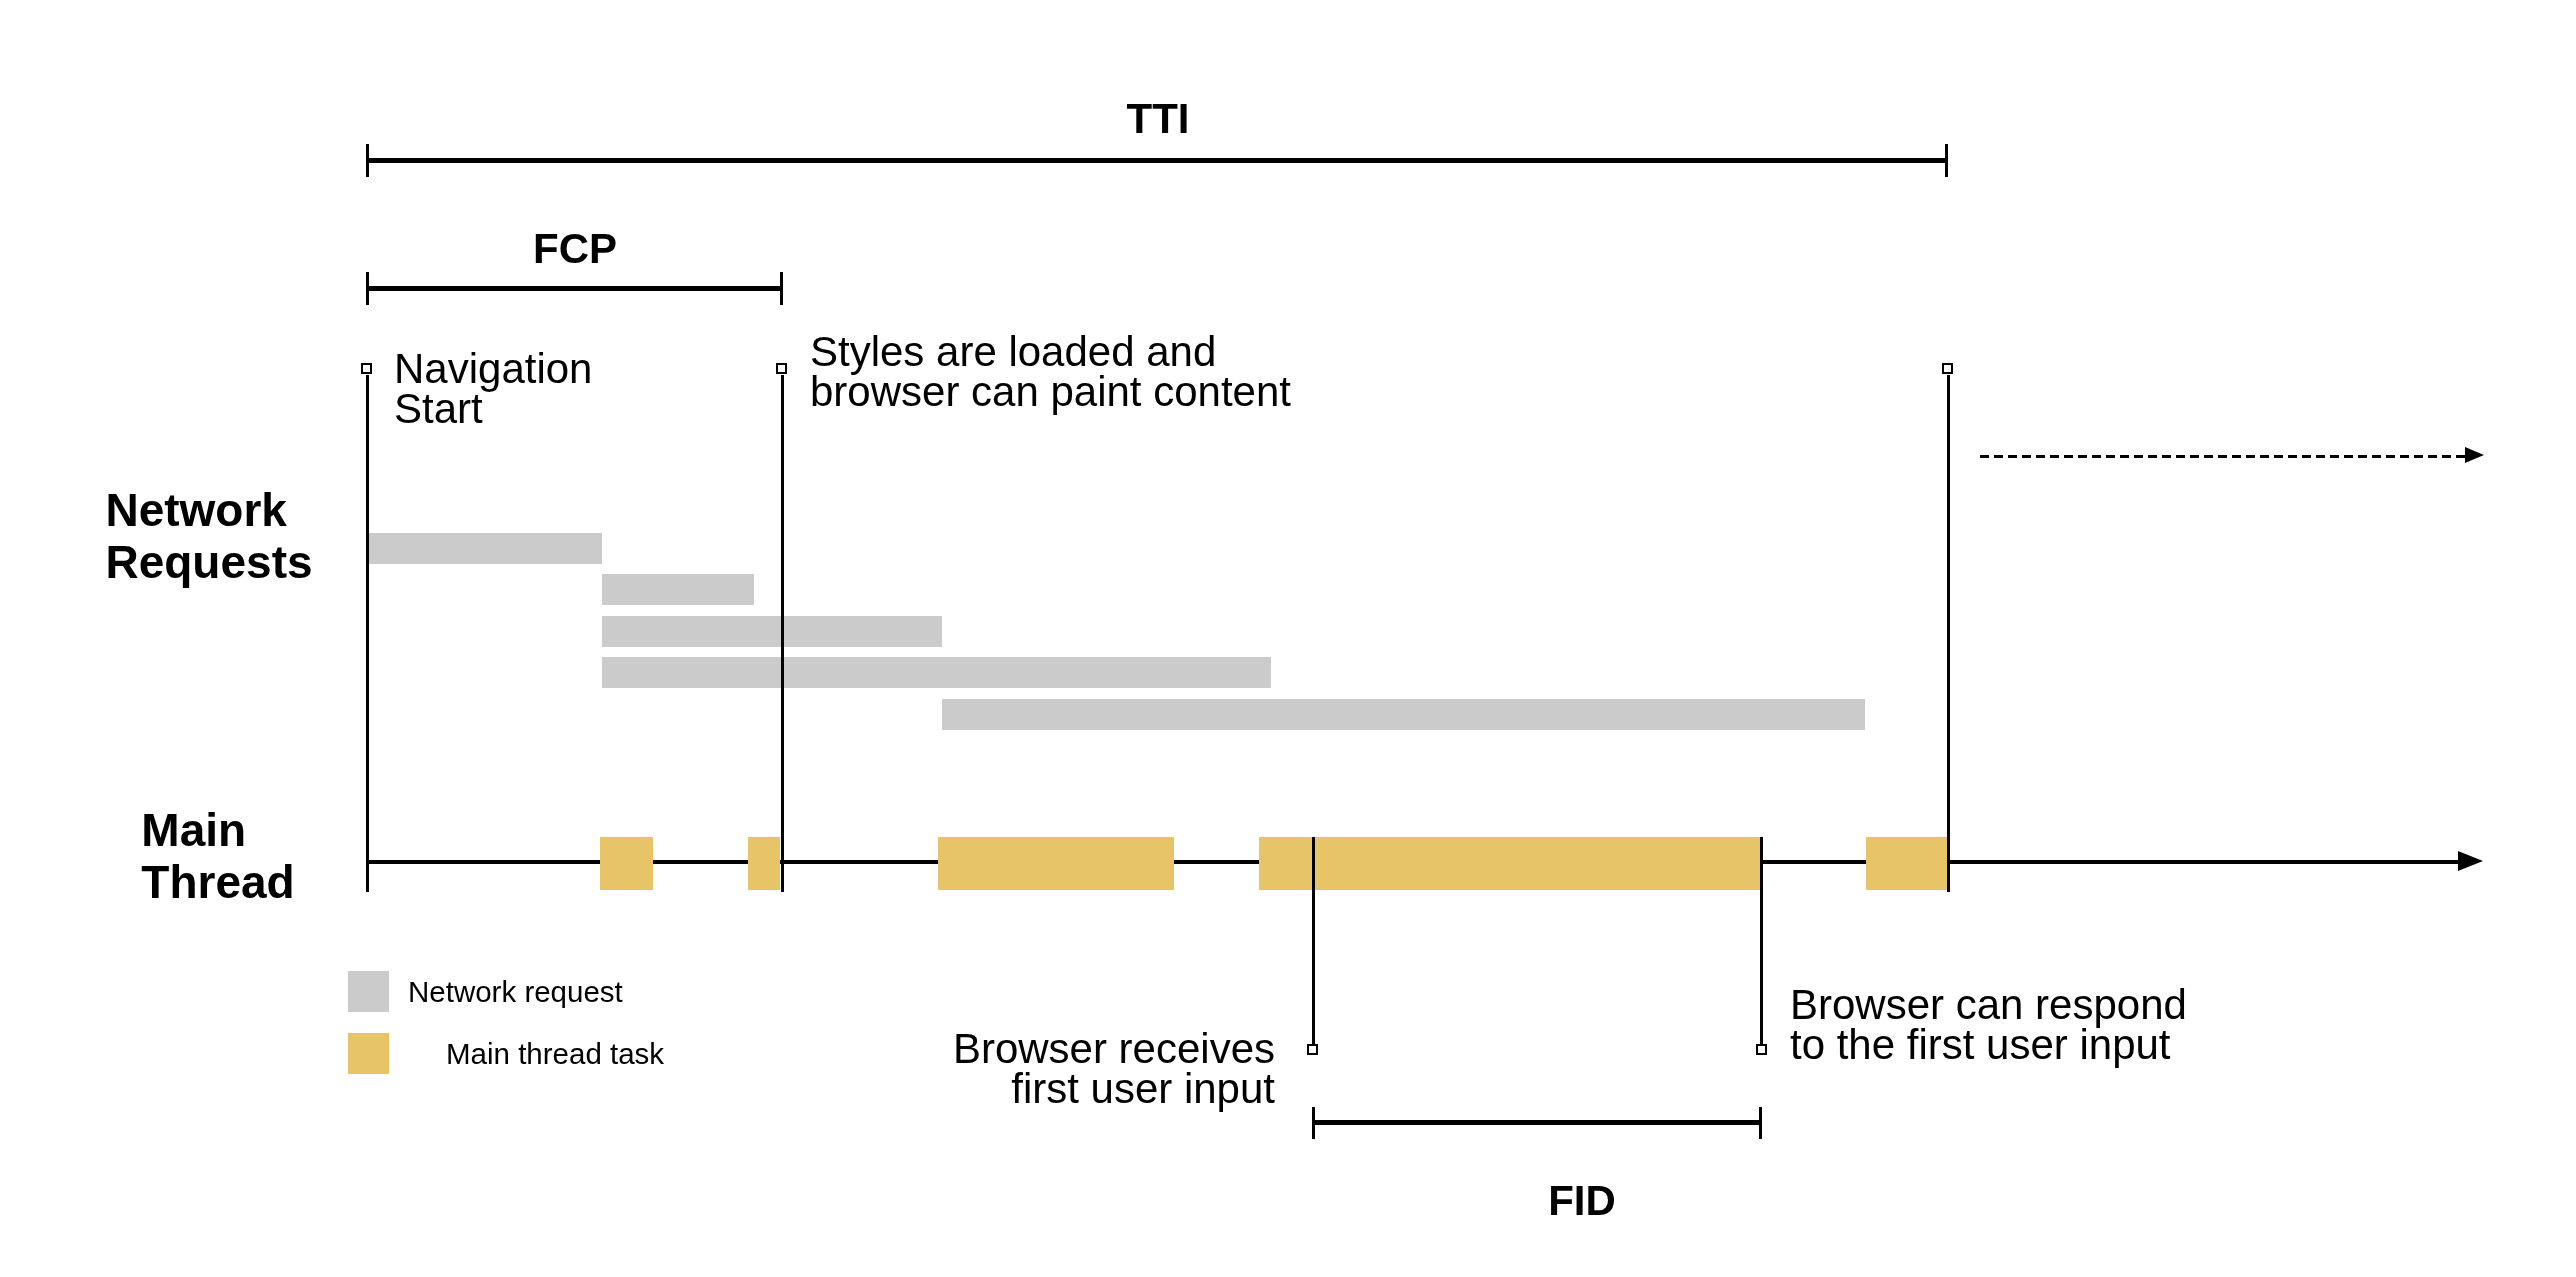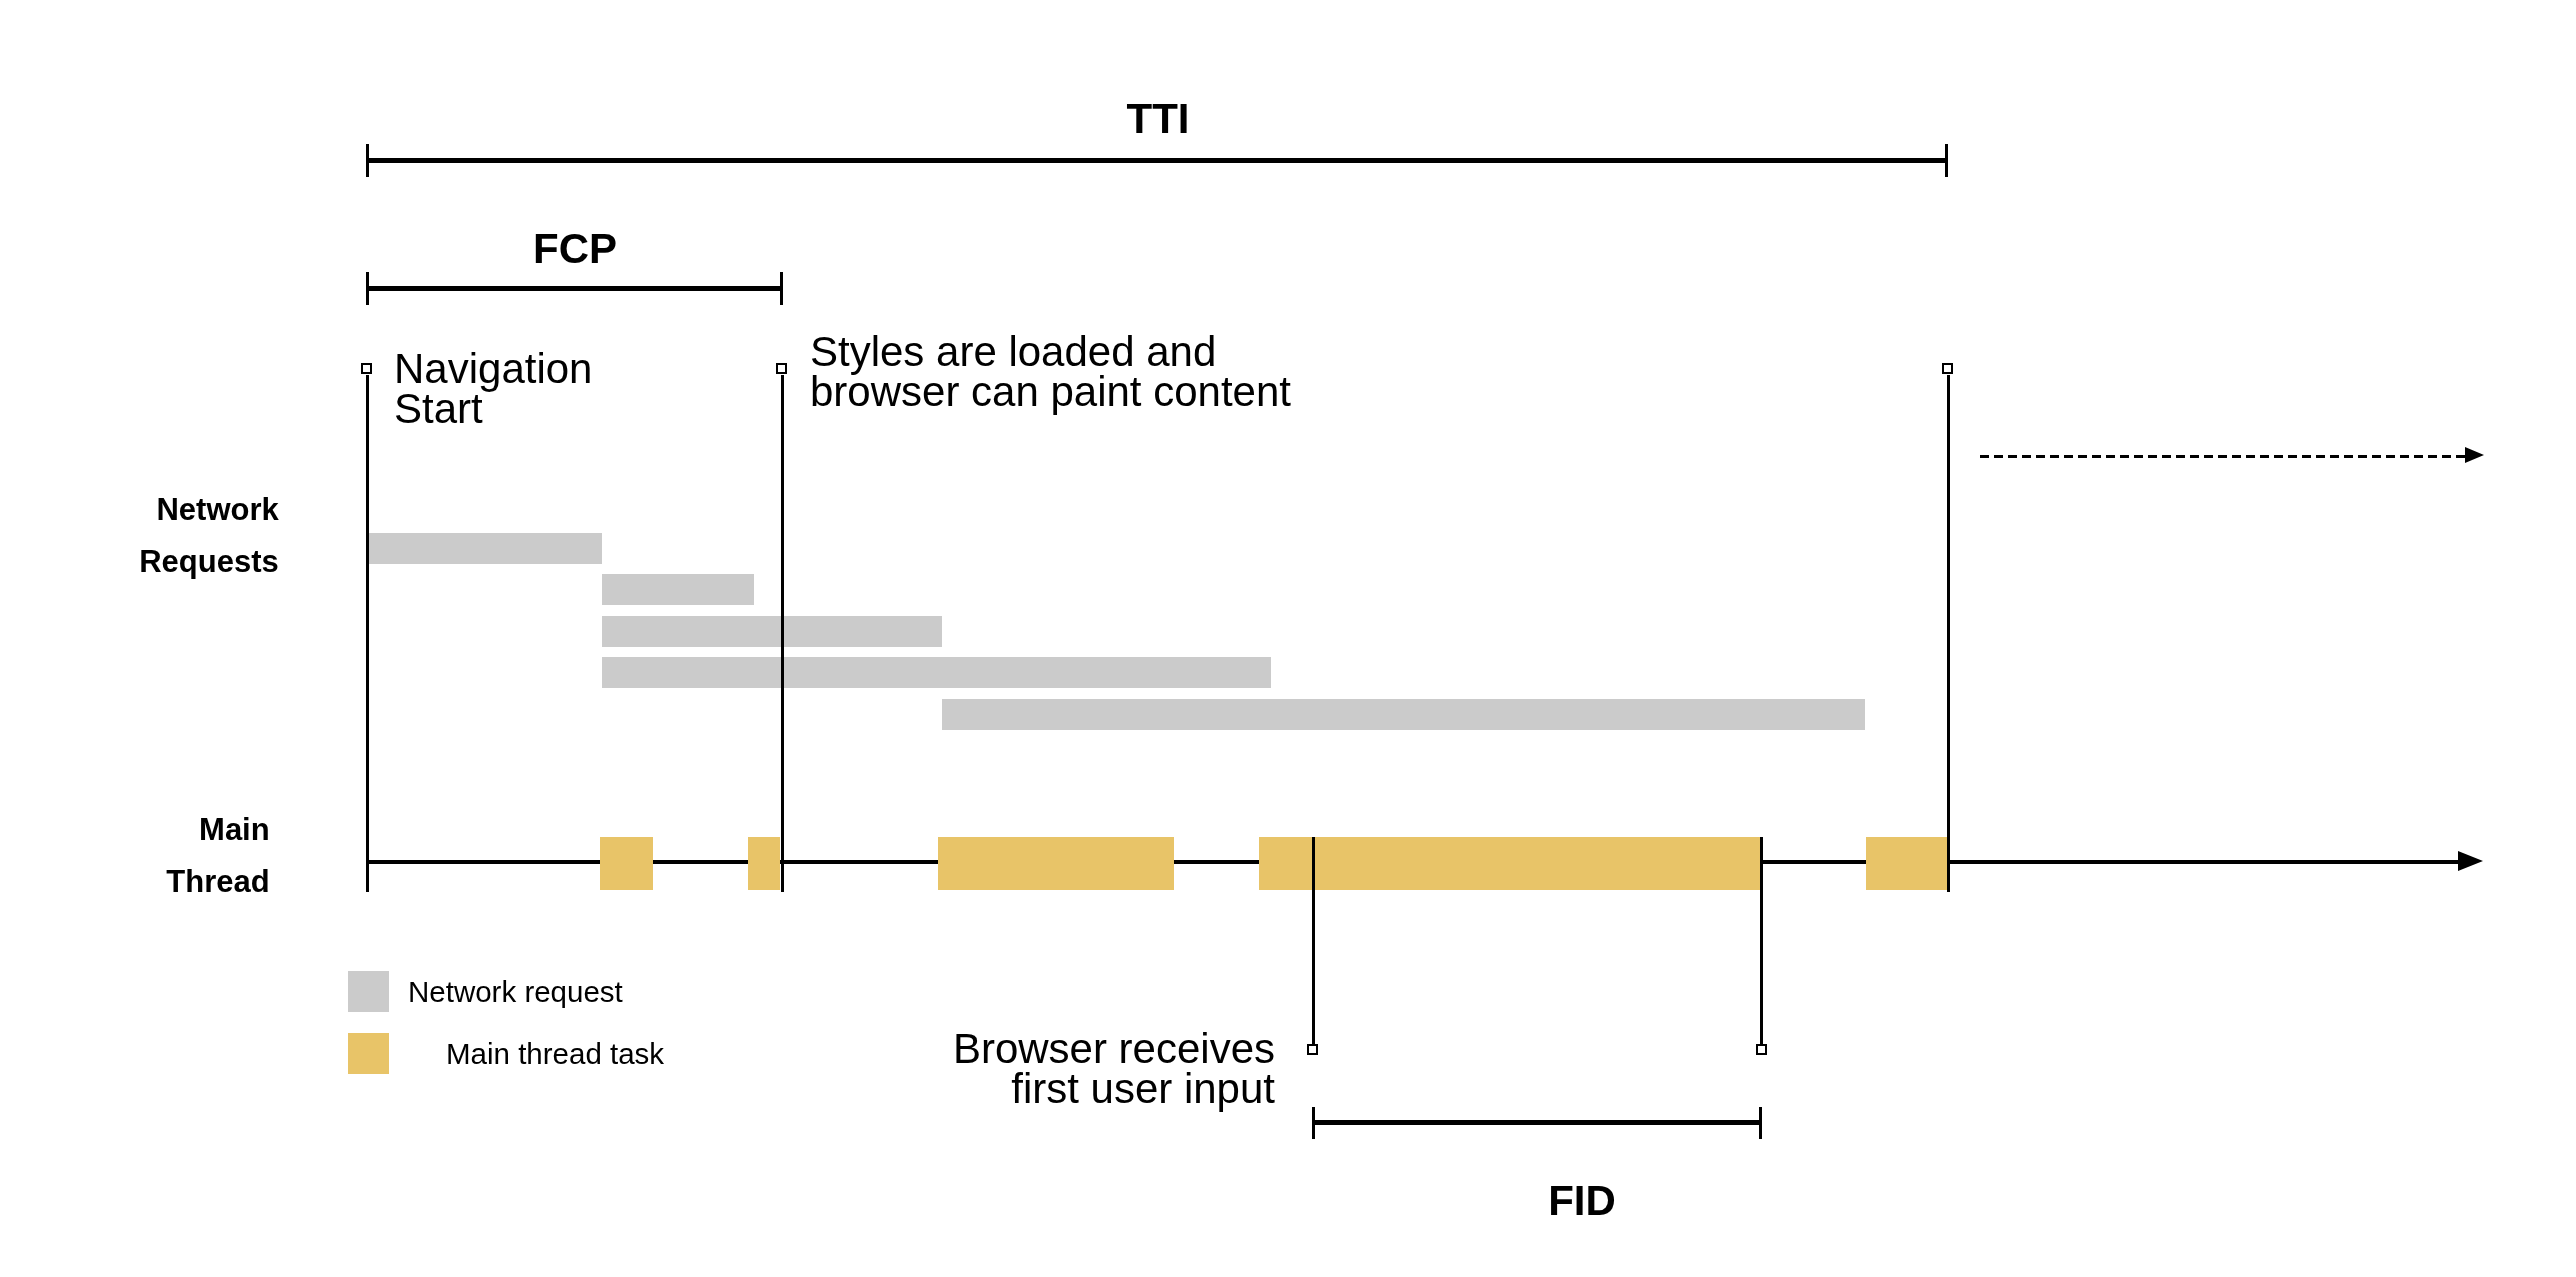--- a/index.html
+++ b/index.html
@@ -43,22 +43,22 @@
   }
   .bar  { position: absolute; z-index: 2; }
   .task { position: absolute; z-index: 2; }
   
   .big-label {
     position: absolute; transform: translate(-50%, -50%);
     font-size: 42px; font-weight: bold; white-space: nowrap; z-index: 4;
   }
   .row-label {
     position: absolute; transform: translateX(-50%);
-    font-size: 31px; font-weight: bold; line-height: 52px;
-    text-align: right; white-space: nowrap; z-index: 4;
+    font-size: 46px; font-weight: bold; line-height: 52px;
+    text-align: left; white-space: nowrap; z-index: 4;
   }
   .ann {
     position: absolute; font-size: 42px; line-height: 40px;
     white-space: nowrap; z-index: 4;
   }
   .ann.right { text-align: right; }
   .legend-swatch { position: absolute; width: 41px; height: 41px; z-index: 2; }
   .legend-label {
     position: absolute; font-size: 29.5px; line-height: 41px;
     white-space: nowrap; z-index: 4;
@@ -129,20 +129,24 @@
 
   <div class="vguide" style="left:1312px; top:837px; height:208px;"></div>
   <div class="vguide" style="left:1760px; top:837px; height:208px;"></div>
   <div class="sq" style="left:1307px; top:1044px;"></div>
   <div class="sq" style="left:1756px; top:1044px;"></div>
 
   <div class="ann right" style="right:1301px; top:985px;margin-top:44px;">
     <div>Browser receives</div>
     <div>first user input</div>
   </div>
+  <div class="ann" style="left:1790px; top:985px;">
+    <div>Browser can respond</div>
+    <div>to the first user input</div>
+  </div>
 
   <div class="hline" style="left:1313px; top:1120px; width:448px;"></div>
   <div class="tick" style="left:1312px; top:1107px; height:32px;"></div>
   <div class="tick" style="left:1759px; top:1107px; height:32px;"></div>
   <div class="big-label" style="left:1538px; top:1201px;margin-left:44px;">FID</div>
 
   <div class="legend-swatch" style="left: 348px; top: 971px; background: rgb(203, 203, 203);"></div>
   <div class="legend-label" style="left:408px; top:971px;">Network request</div>
   <div class="legend-swatch" style="left: 348px; top: 1033px; background: rgb(232, 196, 104);"></div>
   <div class="legend-label" style="left:408px; top:1033px;margin-left:38px;">Main thread task</div>

